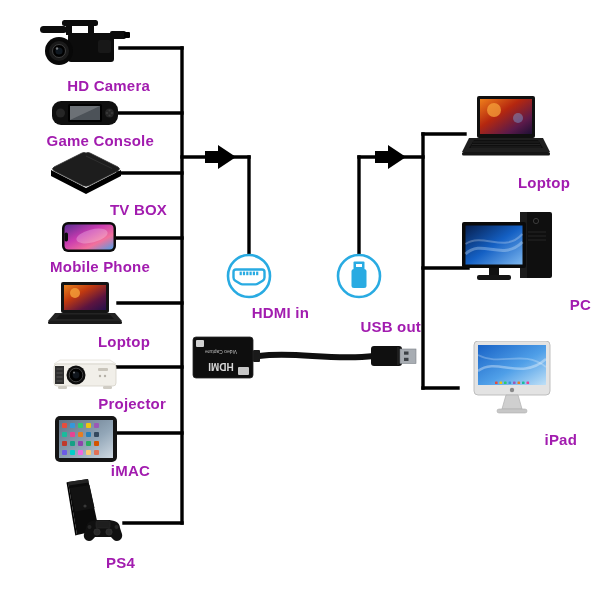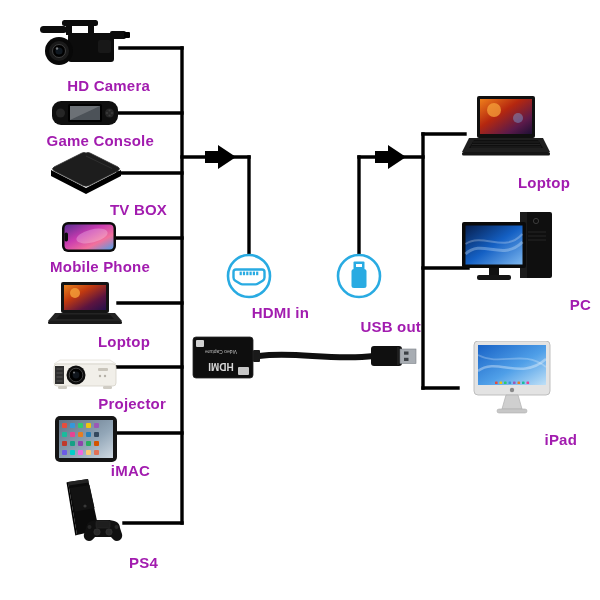--- a/index.html
+++ b/index.html
@@ -192,21 +192,21 @@
       <polygon points="12.5,4.6 14,4 23,57 21.3,57.5" fill="#000"></polygon>
       <g transform="translate(26,40)">
         <path d="M6,10 C6,4 12,2 19,2 L27,2 C34,2 40,4 40,10 L42,16 C43,20 40,23 37,23 C34,23 33,21 31,19 L15,19 C13,21 12,23 9,23 C6,23 3,20 4,16 Z" fill="#101010"></path>
         <rect x="16" y="3" width="14" height="7" rx="1.5" fill="#1e1e1e" stroke="#2e2e2e" stroke-width="0.5"></rect>
         <circle cx="17" cy="14" r="3.2" fill="#2a2a2a" stroke="#3a3a3a" stroke-width="0.5"></circle>
         <circle cx="29" cy="14" r="3.2" fill="#2a2a2a" stroke="#3a3a3a" stroke-width="0.5"></circle>
         <circle cx="9.5" cy="9" r="2" fill="#262626"></circle>
         <circle cx="36.5" cy="9" r="2" fill="#262626"></circle>
       </g>
     </svg>
-    <div class="lbl" style="left:28px;top:554px;width:130px">PS4</div>
+    <div class="lbl" style="left:5px;top:554px;width:130px">PS4</div>
   </div>
 
   <div>
     <svg class="icon" style="left:225px;top:252px" width="48" height="48" viewBox="0 0 48 48">
       <circle cx="24" cy="24" r="21" fill="#fff" stroke="#29ABE2" stroke-width="2.6"></circle>
       <path d="M11,17.5 h26 a2.5,2.5 0 0 1 2.5,2.5 v5.5 c0,1.3 -0.7,2.5 -1.8,3.2 l-4.6,2.9 c-0.8,0.5 -1.7,0.8 -2.6,0.8 h-13 c-0.9,0 -1.8,-0.3 -2.6,-0.8 l-4.6,-2.9 c-1.1,-0.7 -1.8,-1.9 -1.8,-3.2 v-5.5 a2.5,2.5 0 0 1 2.5,-2.5 z" fill="#fff" stroke="#29ABE2" stroke-width="2.4"></path>
       <g fill="#29ABE2">
         <rect x="14.6" y="19.6" width="2.2" height="3.6"></rect>
         <rect x="17.9" y="19.6" width="2.2" height="3.6"></rect>
         <rect x="21.2" y="19.6" width="2.2" height="3.6"></rect>

